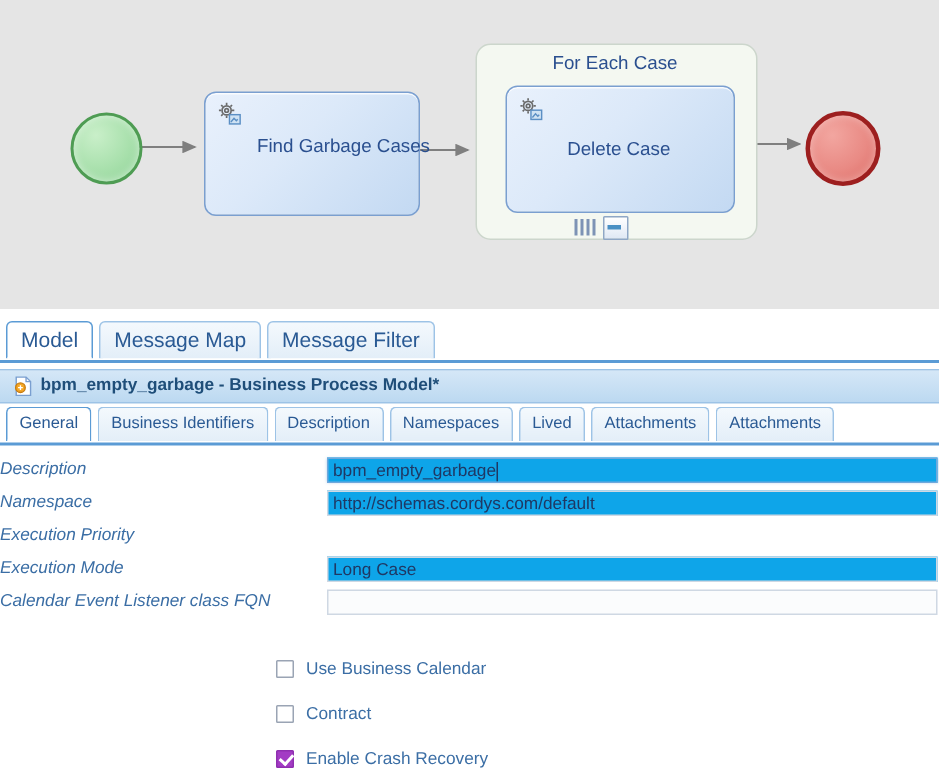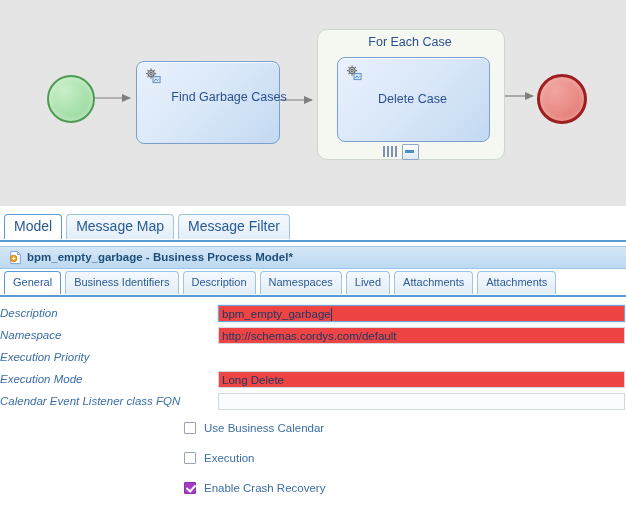--- a/index.html
+++ b/index.html
@@ -188,21 +188,21 @@
     color: #3b6ea5;
     font-size: 11.5px;
     white-space: nowrap;
     font-style: italic;
   }
   .form-input {
     flex: 1;
     height: 17px;
     margin-right: 1px;
     border: 1px solid #cfd8e3;
-    background: #ef4444;
+    background: #0ea5e9;
     color: #1f3864;
     font-family: "Liberation Sans", sans-serif;
     font-size: 11.5px;
     line-height: 17px;
     padding: 0 3px;
     box-sizing: border-box;
     white-space: nowrap;
     overflow: hidden;
     position: relative;
   }
@@ -219,21 +219,21 @@
     background: #1f3864;
     margin-left: 0px;
   }
   .form-input.empty { background: #fbfcfd; }
 
   
   .checkbox-row {
     position: relative;
     height: 30px;
     display: flex;
-    align-items: flex-start;
+    align-items: flex-end;
     padding-left: 184px;
   }
   .checkbox {
     width: 12px; height: 12px;
     border: 1px solid #9aa4b4;
     background: #ffffff;
     border-radius: 1px;
     box-sizing: border-box;
     margin-right: 8px;
     position: relative;
@@ -356,38 +356,38 @@
       <div class="form-label">Namespace</div>
       <div class="form-input">http://schemas.cordys.com/default</div>
     </div>
 
     <div class="form-row">
       <div class="form-label">Execution Priority</div>
     </div>
 
     <div class="form-row">
       <div class="form-label">Execution Mode</div>
-      <div class="form-input">Long Delete</div>
+      <div class="form-input">Long Case</div>
     </div>
 
     <div class="form-row">
       <div class="form-label">Calendar Event Listener class FQN</div>
       <div class="form-input empty"></div>
     </div>
 
     <div style="height:10px"></div>
 
     <div class="checkbox-row">
       <div class="checkbox"></div>
       <div class="checkbox-label">Use Business Calendar</div>
     </div>
 
     <div class="checkbox-row">
       <div class="checkbox"></div>
-      <div class="checkbox-label">Execution</div>
+      <div class="checkbox-label">Contract</div>
     </div>
 
     <div class="checkbox-row">
       <div class="checkbox checked"></div>
       <div class="checkbox-label">Enable Crash Recovery</div>
     </div>
 
   </div>
 </div>
 

